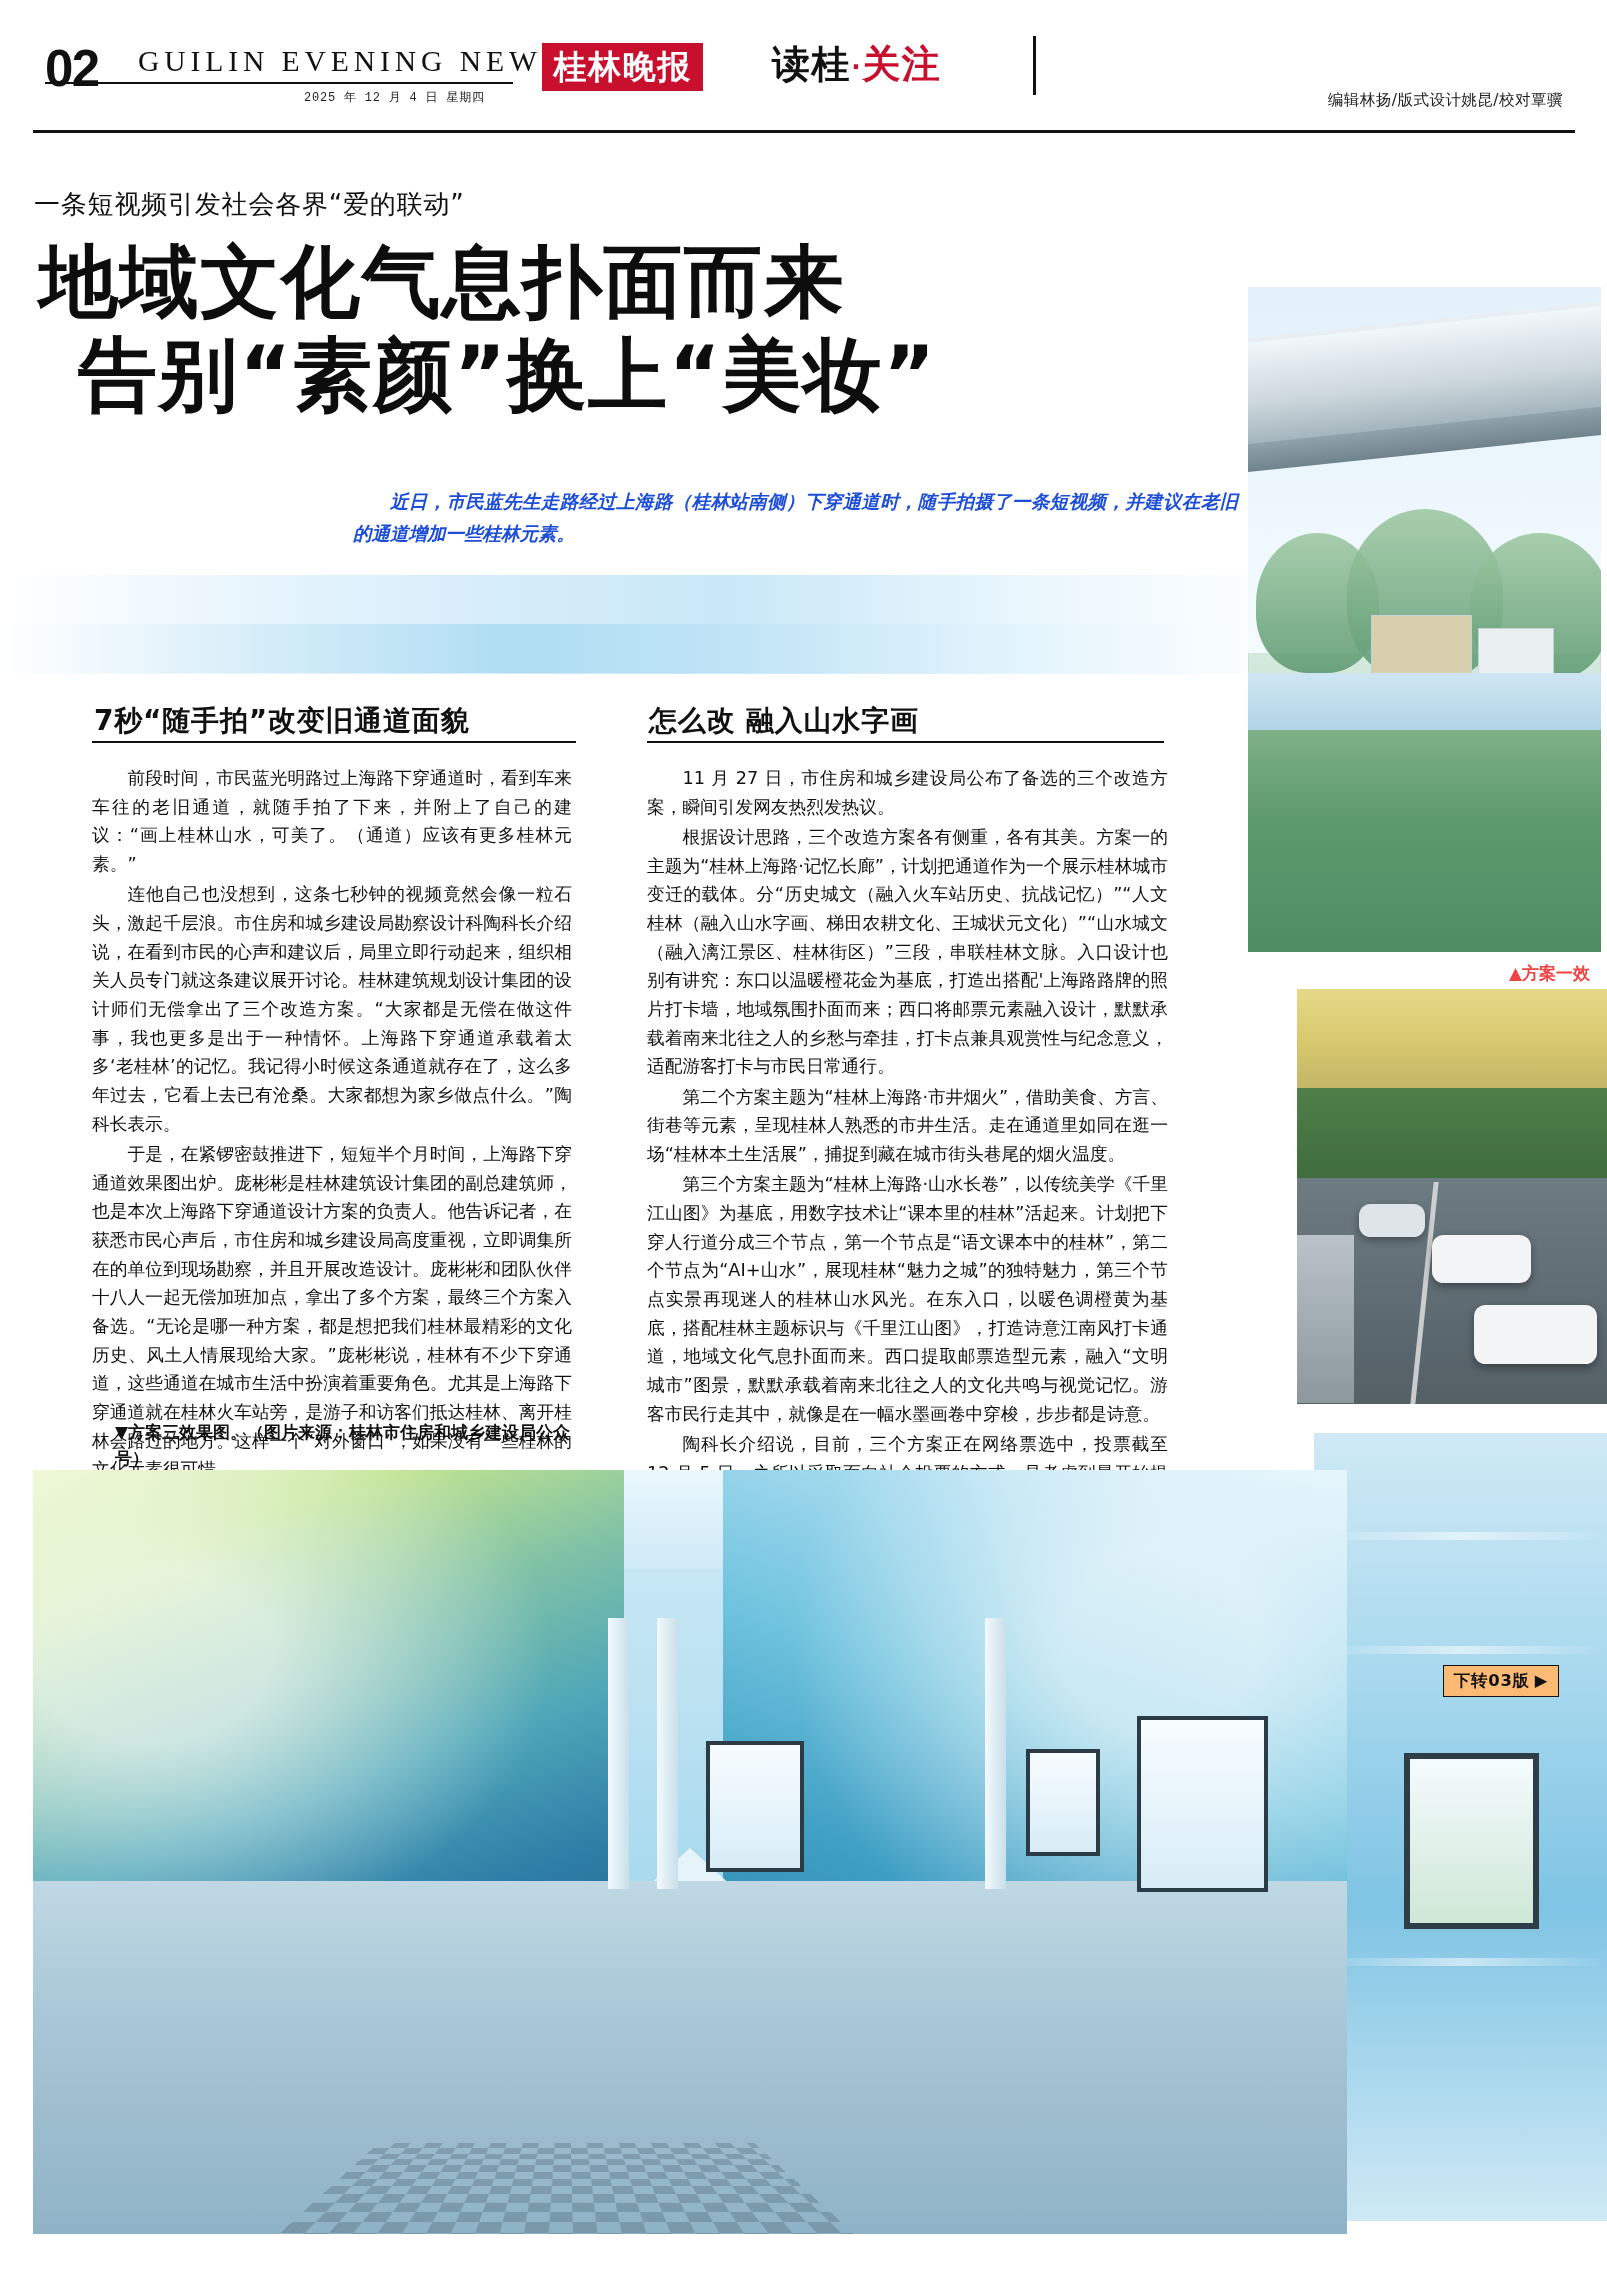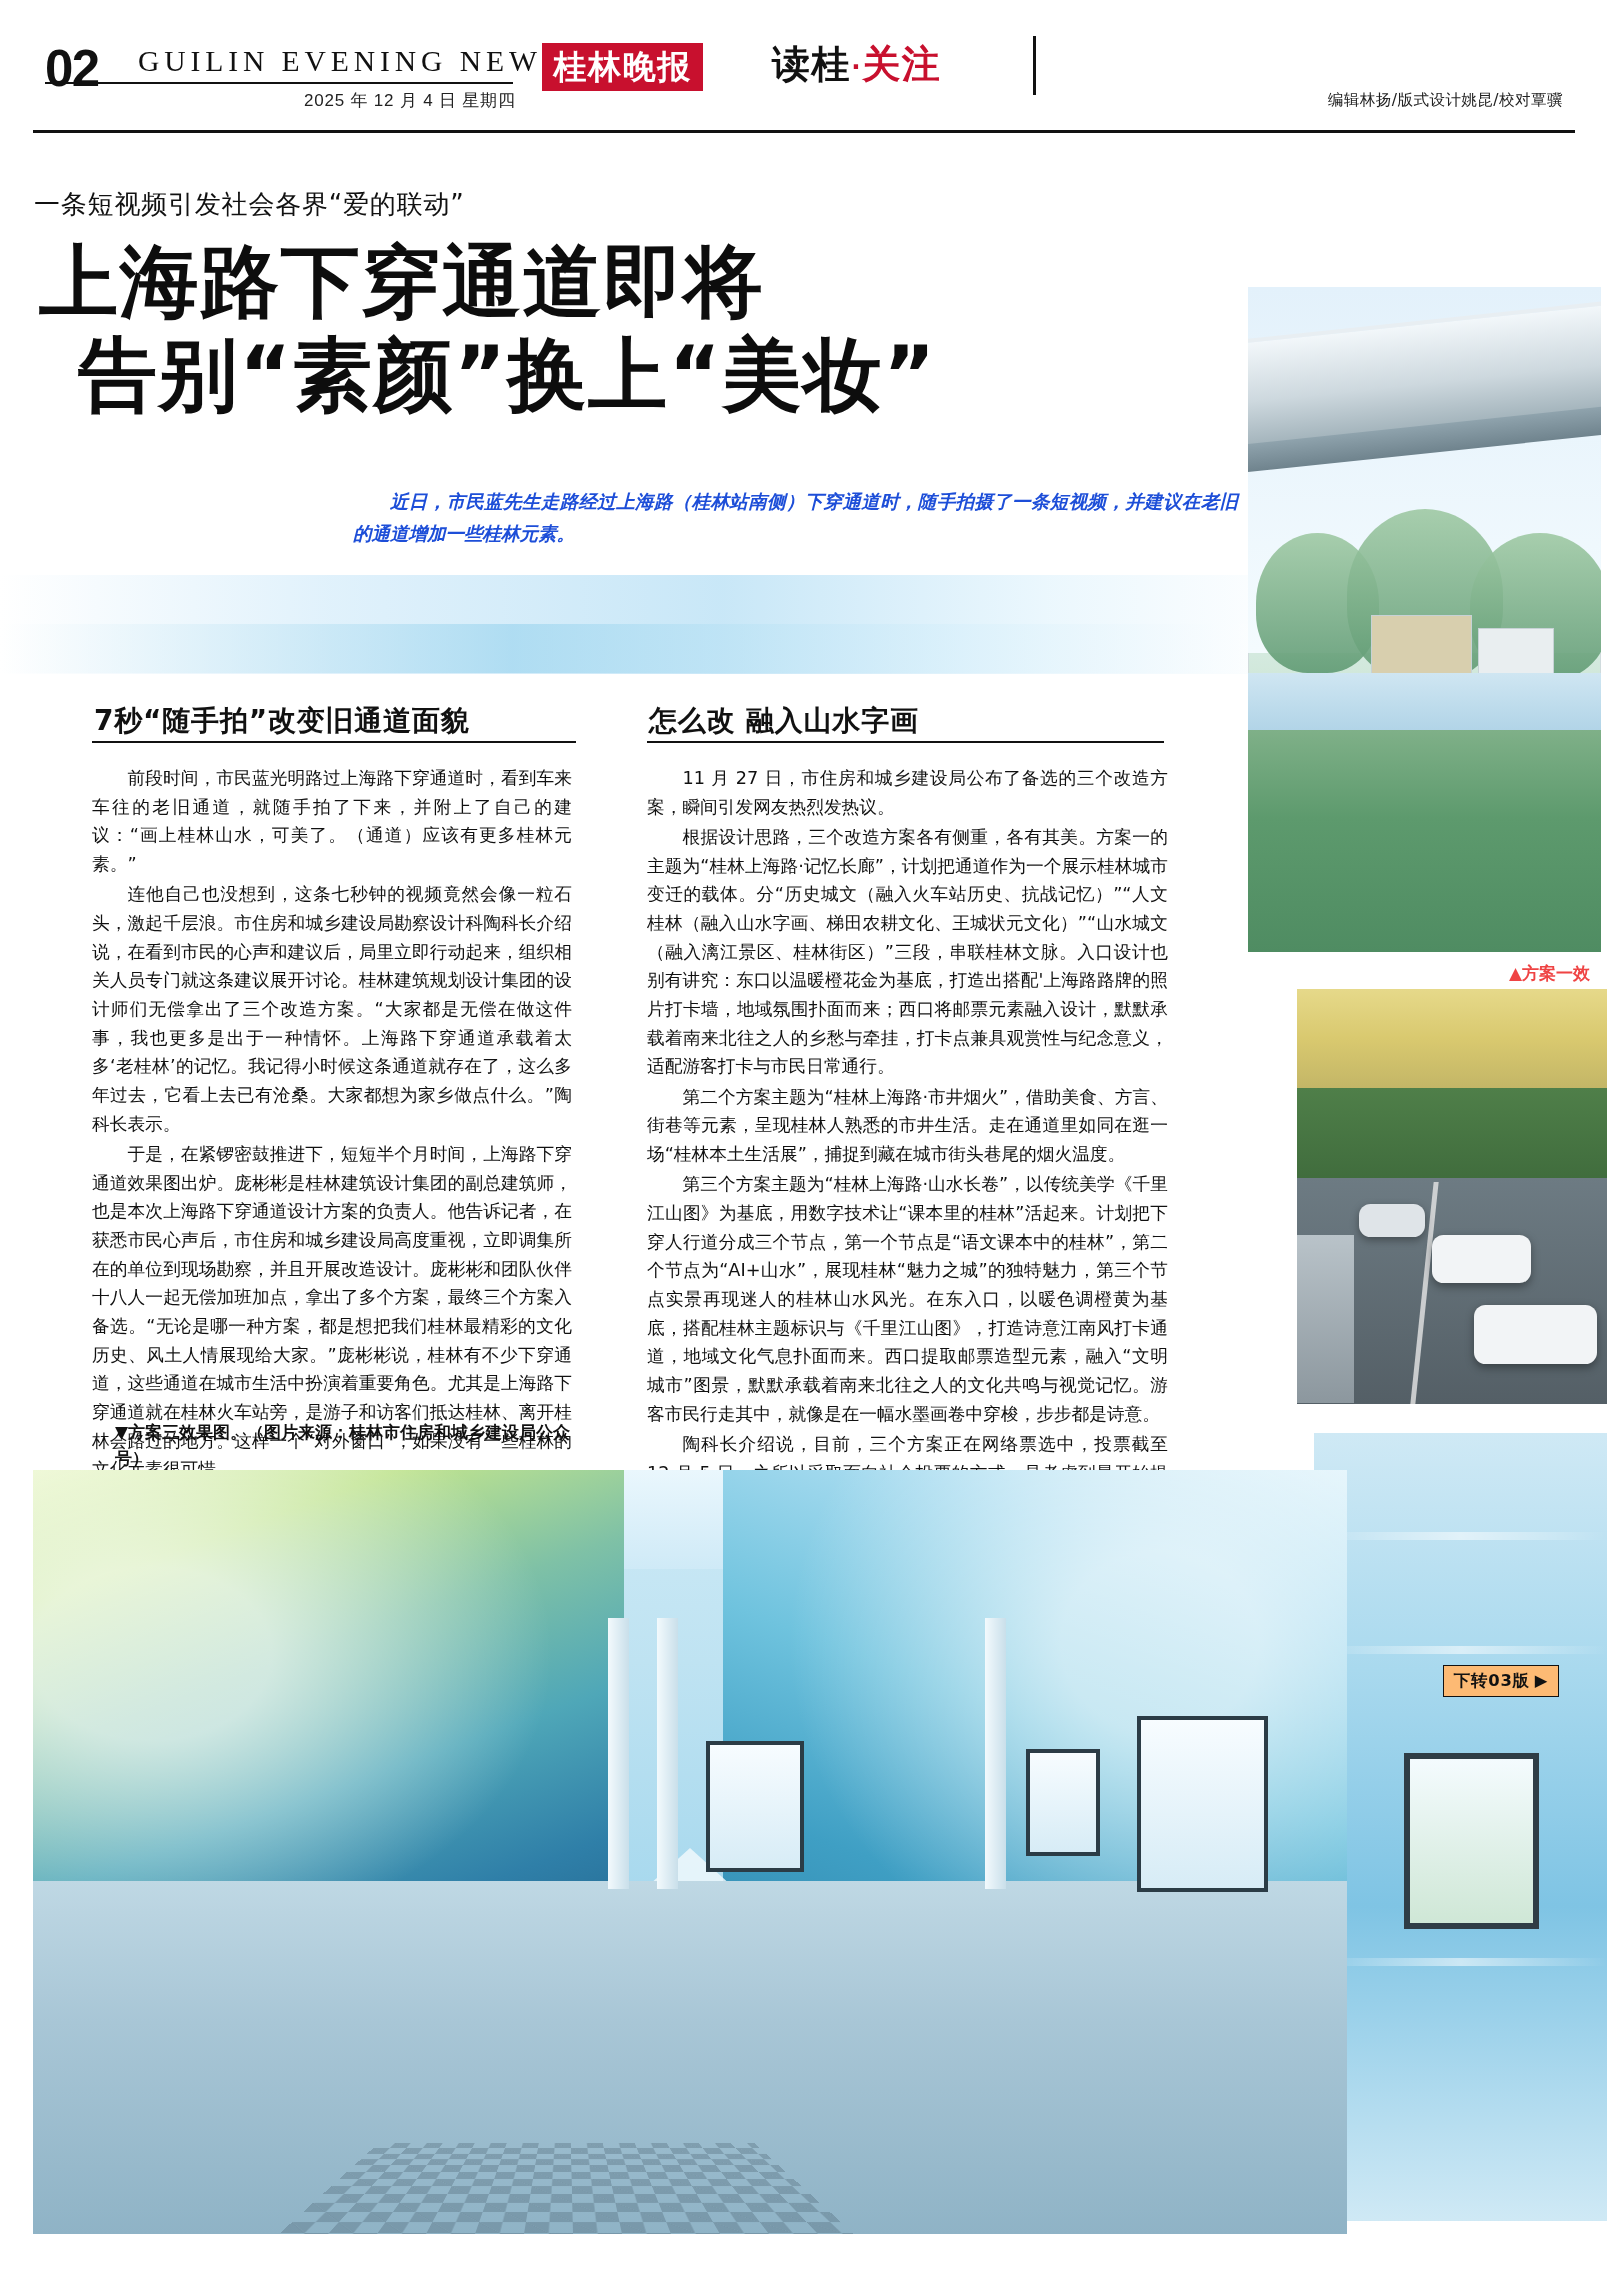--- a/index.html
+++ b/index.html
@@ -22,22 +22,22 @@
     font-family:"Liberation Sans", sans-serif;
     font-weight:bold;font-size:51px;letter-spacing:-1.6px;color:#111;
   }
   .eng-name{
     position:absolute;left:138px;top:45px;
     font-family:"Liberation Serif", serif;
     font-size:29.6px;letter-spacing:4.9px;color:#111;
   }
   .date-line{
     position:absolute;left:304px;top:89px;
-    font-family:Liberation Sans, sans-serif;
-    font-size:17px;color:#222;letter-spacing:0.8px;
+    font-family:Liberation Mono, monospace;
+    font-size:12px;color:#222;letter-spacing:0.8px;
   }
   .rule-top{
     position:absolute;left:45px;top:82px;width:468px;height:1.6px;background:#111;
   }
   .logo-box{
     position:absolute;left:542px;top:43px;
     background:#c8102e;color:#fff;
     font-family:"DejaVu Sans", sans-serif;
     font-weight:bold;font-size:33px;
     padding:6.6px 11.5px 8.2px 11.5px;
@@ -309,21 +309,21 @@
     <div class="section-title">
       <span><span>读桂</span></span><span class="dot">·</span><span class="red">关注</span>
     </div>
     <div class="vrule"></div>
     <div class="credits">编辑林扬/版式设计姚昆/校对覃骥</div>
     <div class="masthead-rule"></div>
   </div>
 
   <div class="shoulder">一条短视频引发社会各界“爱的联动”</div>
   <div class="headline">
-    <span class="l1">上海路下穿通道即将</span>
+    <span class="l1">地域文化气息扑面而来</span>
     <span class="l2">告别“素颜”换上“美妆”</span>
   </div>
 
   <div class="band"></div>
   <div class="band2"></div>
 
   <div class="lead">
     <p>近日，市民蓝先生走路经过上海路（桂林站南侧）下穿通道时，随手拍摄了一条短视频，并建议在老旧的通道增加一些桂林元素。</p>
   </div>
 

